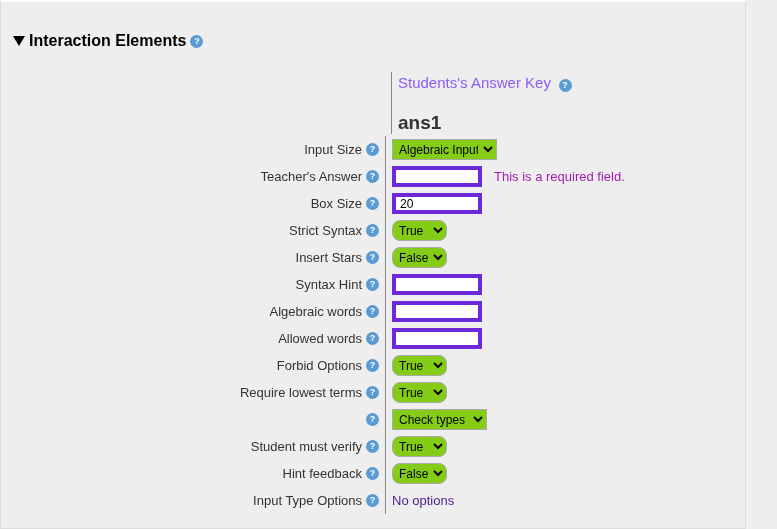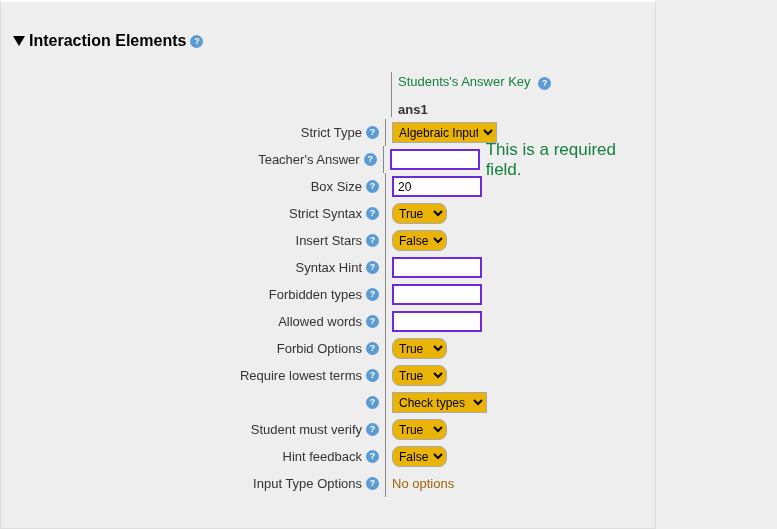--- a/index.html
+++ b/index.html
@@ -10,21 +10,21 @@
     font-size: 13px;
     color: #333;
     background: #eeeeee;
     width: 777px;
     height: 529px;
     overflow: hidden;
   }
   .panel {
     background: #eeeeee;
     border: 1px solid #ddd;
-    width: 656px;
+    width: 746px;
     height: 529px;
     position: relative;
     border-top: 2px solid #fff;
   }
   .section-header {
     position: absolute;
     top: 30px;
     left: 12px;
     font-weight: bold;
     font-size: 16px;
@@ -63,28 +63,28 @@
     right: 0;
   }
   .answer-key-header {
     margin-left: 390px;
     border-left: 1px solid #888;
     padding-left: 6px;
     margin-bottom: 2px;
     padding-top: 2px;
   }
   .answer-key-title {
-    font-size: 13px;
-    color: #15803d;
+    font-size: 15px;
+    color: #8b5cf6;
     display: inline;
   }
   .answer-key-name {
     font-weight: bold;
-    font-size: 13px;
-    margin-top: 12px;
+    font-size: 19px;
+    margin-top: 20px;
   }
   .row {
     display: flex;
     align-items: center;
     height: 27px;
   }
   .row .label-cell {
     width: 384px;
     text-align: right;
     padding-right: 6px;
@@ -101,40 +101,40 @@
     padding-left: 6px;
     display: flex;
     align-items: center;
     height: 100%;
   }
   select {
     font-family: Arial, Helvetica, sans-serif;
     font-size: 12px;
     height: 21px;
     border: 1px solid #aaa;
-    background: #eab308;
+    background: #84cc16;
     padding: 0 2px;
   }
   input[type="text"] {
     font-family: Arial, Helvetica, sans-serif;
     font-size: 12px;
     height: 21px;
-    border: 2px solid #6d28d9;
+    border: 4px solid #6d28d9;
     padding: 4px 4px;
     background: #fff;
     width: 90px;
   }
   .error-text {
-    color: #15803d;
-    font-size: 17px;
-    margin-left: 6px;
+    color: #a21caf;
+    font-size: 13px;
+    margin-left: 12px;
   }
   .static-text {
     font-size: 13px;
-    color: #a16207;
+    color: #4c1d95;
   }
   .select-wide { width: 105px; }
   .select-tf { width: 55px; border-radius: 8px; }
   .select-check { width: 95px; }
 </style>
 </head>
 <body>
 
 <div class="panel">
 
@@ -147,21 +147,21 @@
   <div class="form-area">
 
     <div class="answer-key-header">
       <span class="answer-key-title">Students's Answer Key</span>
       <span class="help-icon">?</span>
       <div class="answer-key-name">ans1</div>
     </div>
 
     <div class="row">
       <div class="label-cell">
-        <span class="label-text">Strict Type</span>
+        <span class="label-text">Input Size</span>
         <span class="help-icon">?</span>
       </div>
       <div class="field-cell">
         <select class="select-wide">
           <option>Algebraic Input</option>
         </select>
       </div>
     </div>
 
     <div class="row">
@@ -214,21 +214,21 @@
         <span class="label-text">Syntax Hint</span>
         <span class="help-icon">?</span>
       </div>
       <div class="field-cell">
         <input type="text" value="" style="">
       </div>
     </div>
 
     <div class="row">
       <div class="label-cell">
-        <span class="label-text">Forbidden types</span>
+        <span class="label-text">Algebraic words</span>
         <span class="help-icon">?</span>
       </div>
       <div class="field-cell">
         <input type="text" value="" style="">
       </div>
     </div>
 
     <div class="row">
       <div class="label-cell">
         <span class="label-text">Allowed words</span>

